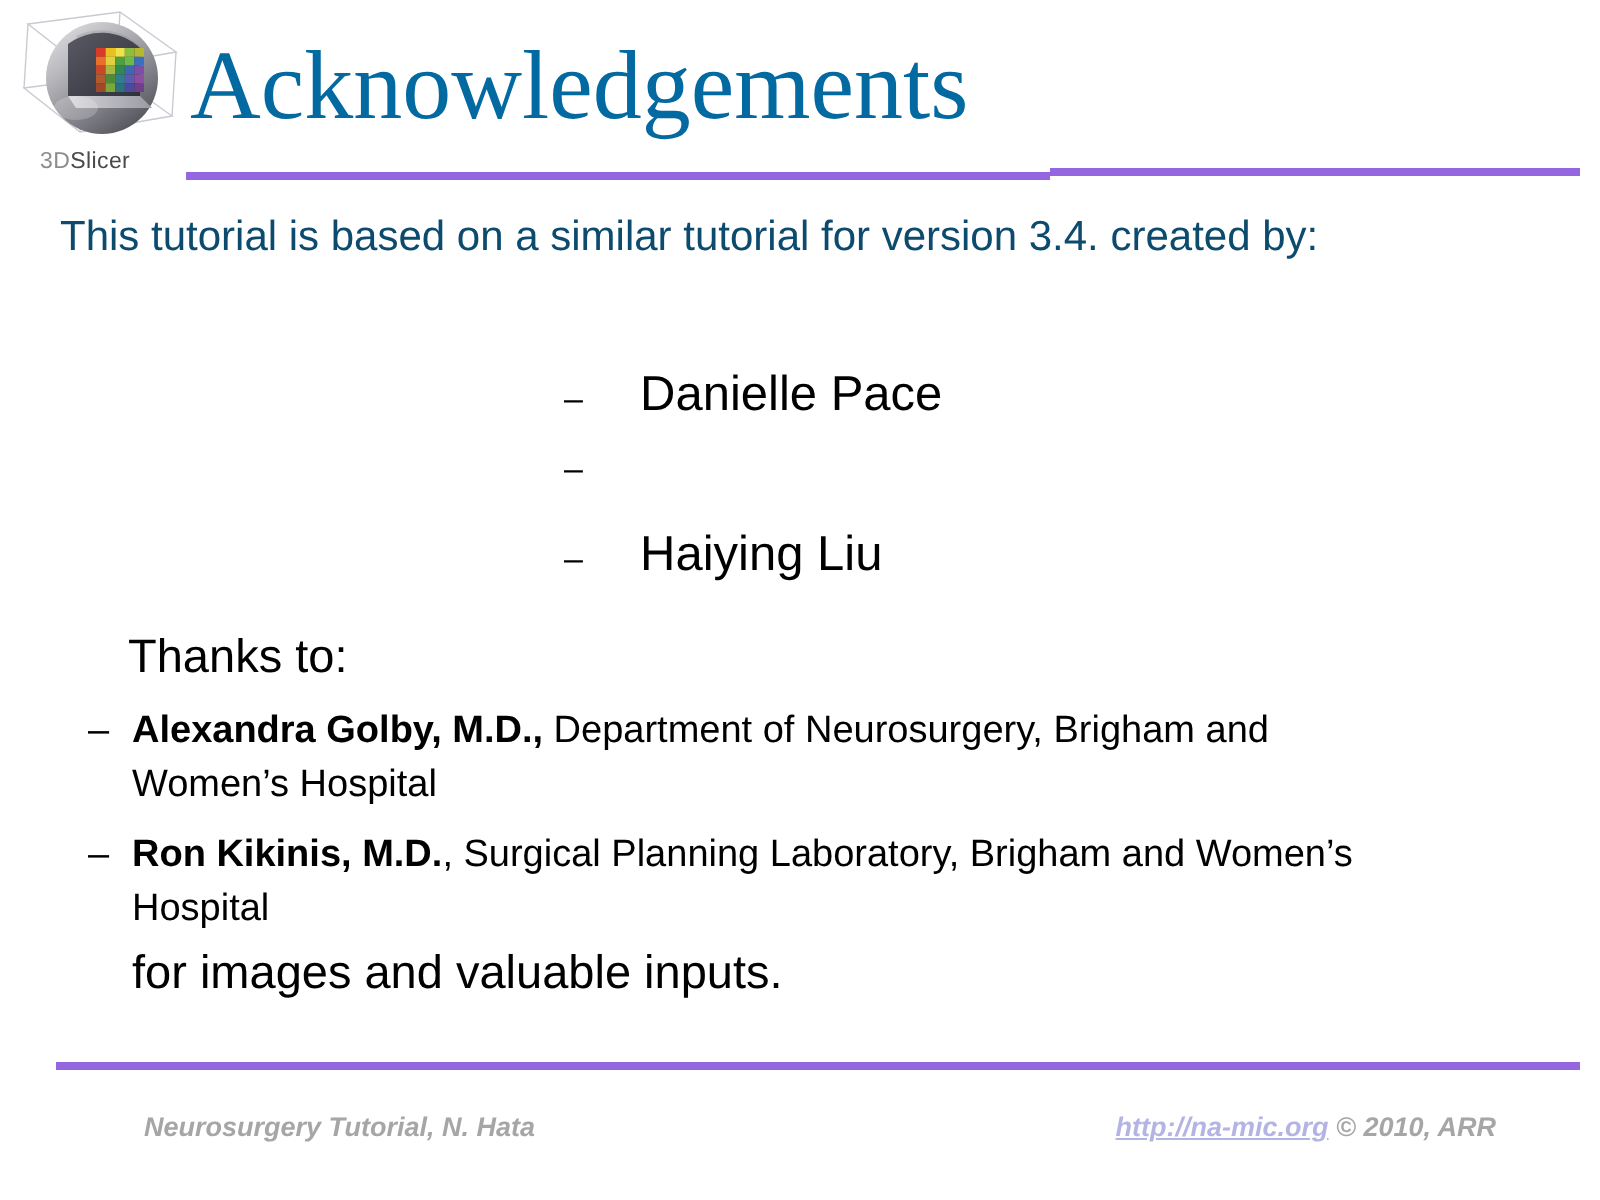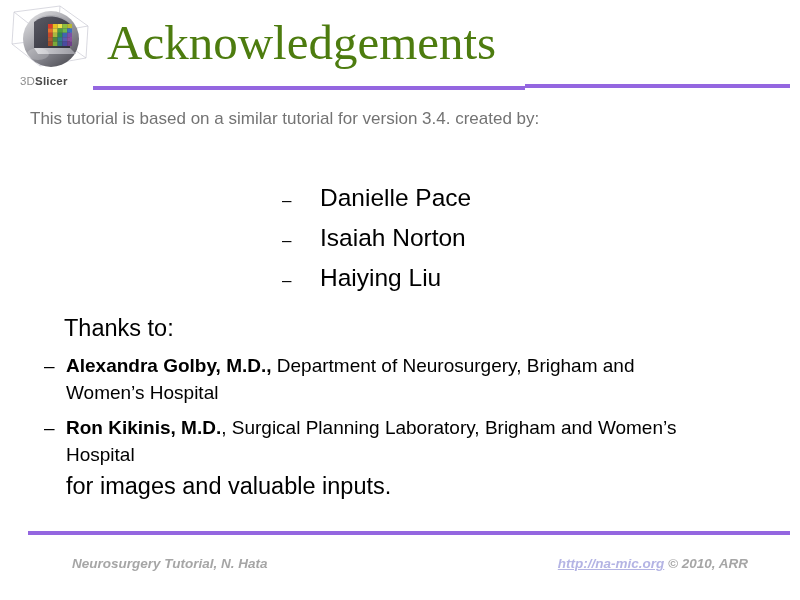--- a/index.html
+++ b/index.html
@@ -44,34 +44,33 @@
     letter-spacing: 0.2px;
     white-space: nowrap;
     line-height: 1;
   }
   #logo-wordmark .w3d {
     color: #8d8d8d;
     font-weight: 400;
   }
   #logo-wordmark .wslicer {
     color: #4a4a4a;
-    font-weight: 700;
+    font-weight: 400;
   }
 
   #slide-title {
     position: absolute;
     left: 95px;
     top: 12px;
     font-family: "Liberation Serif", "DejaVu Serif", serif;
     font-size: 49px;
     line-height: 62px;
-    color: #4d7c0f;
+    color: #0369a1;
     white-space: nowrap;
     font-weight: 400;
-    margin-left: 12px;
   }
 
   
   .rule-seg {
     position: absolute;
     background: #9466e0;
   }
   #title-rule-left  { left: 93px;  top: 86px; width: 432px; height: 4px; }
   #title-rule-right { left: 525px; top: 84px; width: 265px; height: 4px; }
   #footer-rule      { left: 28px;  top: 531px; width: 762px; height: 4px; }
@@ -81,23 +80,23 @@
     position: absolute;
     left: 0;
     top: 104px;
     width: 800px;
   }
 
   .lead {
     position: absolute;
     left: 30px;
     width: 700px;
-    font-size: 17px;
+    font-size: 21px;
     line-height: 30px;
-    color: #737373;
+    color: #0c4a6e;
   }
   #lead-text { top: 0px; }
 
   .name-list {
     position: absolute;
     left: 282px;
     top: 82px;
     width: 460px;
   }
   .name-row {
@@ -275,21 +274,20 @@
 
     <div class="lead" id="lead-text">This tutorial is based on a similar tutorial for version 3.4. created by:</div>
 
     <div class="name-list">
       <div class="name-row">
         <span class="name-dash">–</span>
         <span class="name-label">Danielle Pace</span>
       </div>
       <div class="name-row">
         <span class="name-dash">–</span>
-        <span class="name-label">Isaiah Norton</span>
       </div>
       <div class="name-row">
         <span class="name-dash">–</span>
         <span class="name-label">Haiying Liu</span>
       </div>
     </div>
 
     <div id="thanks-to">Thanks to:</div>
 
     <div class="ack-list">

